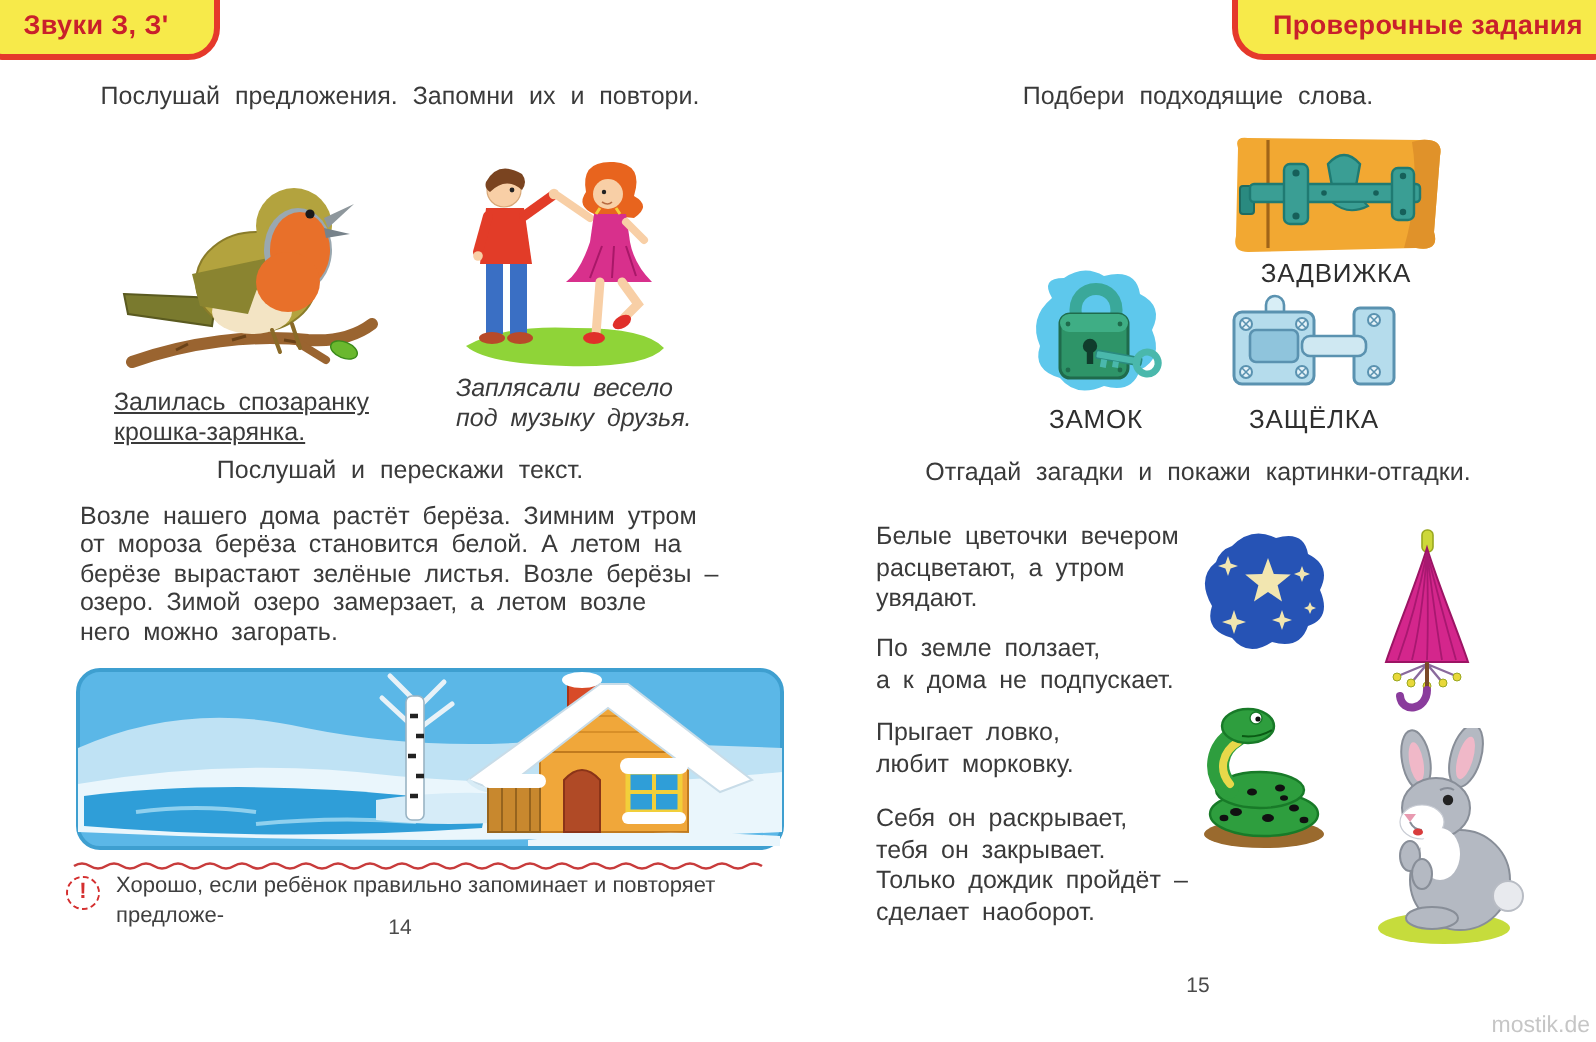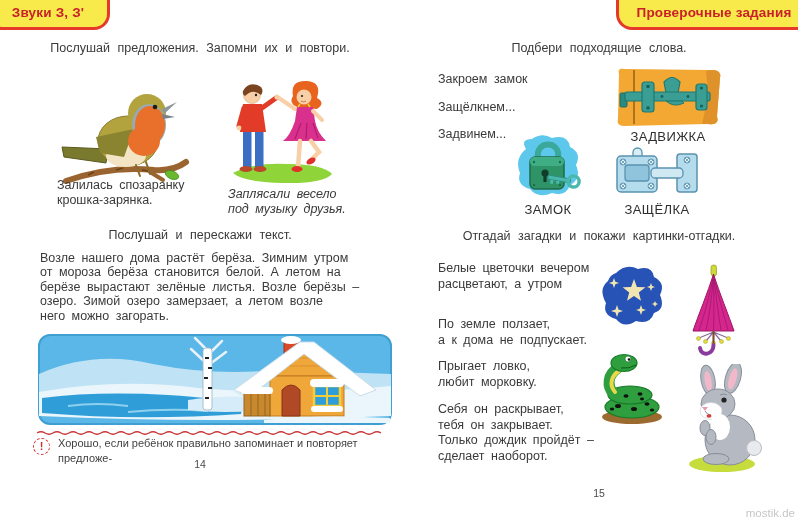--- a/index.html
+++ b/index.html
@@ -81,21 +81,21 @@
     <path d="M85 31 l2 -3 M97 31 l-2 -3" stroke="#f2cf3a" stroke-width="1.5"></path>
     <path d="M82 45 Q77 60 70 65 L113 65 Q104 56 102 45 Z" fill="#d8308c"></path>
     <path d="M88 47 L82 63 M94 47 L93 63 M100 47 L105 62" stroke="#a81868" stroke-width="1"></path>
     <path d="M100 35 L109 44" stroke="#f8cfa6" stroke-width="4" stroke-linecap="round"></path>
     <path d="M87 65 L85 91" stroke="#f8cfa6" stroke-width="4.5" stroke-linecap="round"></path>
     <path d="M98 65 L106 76 L99 83" stroke="#f8cfa6" stroke-width="4.5" fill="none" stroke-linecap="round"></path>
     <ellipse cx="84" cy="93" rx="5.5" ry="3" fill="#e0302a"></ellipse>
     <ellipse cx="98" cy="85" rx="5" ry="3" fill="#e0302a" transform="rotate(-30 98 85)"></ellipse>
   </svg>
 
-  <div class="abs txt cap" style="left:57px; top:178px;">
+  <div class="abs txt cap" style="left:57px; top:194px;text-decoration:underline;">
     <div>Залилась спозаранку</div>
     <div>крошка-зарянка.</div>
   </div>
   <div class="abs txt cap" style="left:228px; top:187px;font-style:italic;">
     <div>Заплясали весело</div>
     <div>под музыку друзья.</div>
   </div>
 
   <div class="abs task" style="left:0; top:228px; width:400px;">Послушай и перескажи текст.</div>
 
@@ -147,25 +147,20 @@
   </div>
 
   <div class="abs pagenum" style="left:0; top:458px; width:400px;">14</div>
 
   <div class="abs hdr hdr-right">
     <span>Проверочные задания</span>
   </div>
 
   <div class="abs task" style="left:400px; top:41px; width:398px;">Подбери подходящие слова.</div>
 
-  <div class="abs txt" style="left:438px; top:66px;">
-    <div class="wordline">Закроем замок</div>
-    <div class="wordline">Защёлкнем...</div>
-    <div class="wordline">Задвинем...</div>
-  </div>
 
   <svg class="abs" style="left:612px; top:66px;" width="112" height="62" viewBox="0 0 112 62">
     <path d="M7 8 Q5 2 12 3 L98 4 Q110 3 108 12 L105 50 Q108 60 96 58 L12 60 Q4 60 6 52 Z" fill="#f2a832"></path>
     <path d="M98 4 Q110 3 108 12 L105 50 Q108 60 96 58 L90 58 Q98 30 94 5 Z" fill="#e0922a"></path>
     <path d="M22 4 L22 58" stroke="#a06418" stroke-width="1.6"></path>
     <path d="M52 16 Q60 7 68 16 L66 27 L54 27 Z" fill="#3a9e94" stroke="#1f7a72" stroke-width="1.2"></path>
     <rect x="8" y="27" width="7" height="14" rx="1.5" fill="#2a8a80" stroke="#1f6b62" stroke-width="1"></rect>
     <rect x="13" y="26" width="85" height="9" rx="2" fill="#3a9e94" stroke="#1f7a72" stroke-width="1.2"></rect>
     <rect x="30" y="16" width="12" height="30" rx="3" fill="#3a9e94" stroke="#1f7a72" stroke-width="1.2"></rect>
     <rect x="84" y="18" width="11" height="26" rx="3" fill="#3a9e94" stroke="#1f7a72" stroke-width="1.2"></rect>
@@ -219,20 +214,21 @@
       <path d="M72 12 l4 4 M76 12 l-4 4 M72 38 l4 4 M76 38 l-4 4"></path>
     </g>
   </svg>
   <div class="abs plabel" style="left:602px; top:202px; width:110px;">ЗАЩЁЛКА</div>
 
   <div class="abs task" style="left:400px; top:229px; width:398px;">Отгадай загадки и покажи картинки-отгадки.</div>
 
   <div class="abs txt riddle" style="left:438px; top:261px;">
     <div>Белые цветочки вечером</div>
     <div>расцветают, а утром</div>
+    <div>увядают.</div>
   </div>
   <div class="abs txt riddle" style="left:438px; top:317px;">
     <div>По земле ползает,</div>
     <div>а к дома не подпускает.</div>
   </div>
   <div class="abs txt riddle" style="left:438px; top:359px;">
     <div>Прыгает ловко,</div>
     <div>любит морковку.</div>
   </div>
   <div class="abs txt riddle" style="left:438px; top:402px;">

